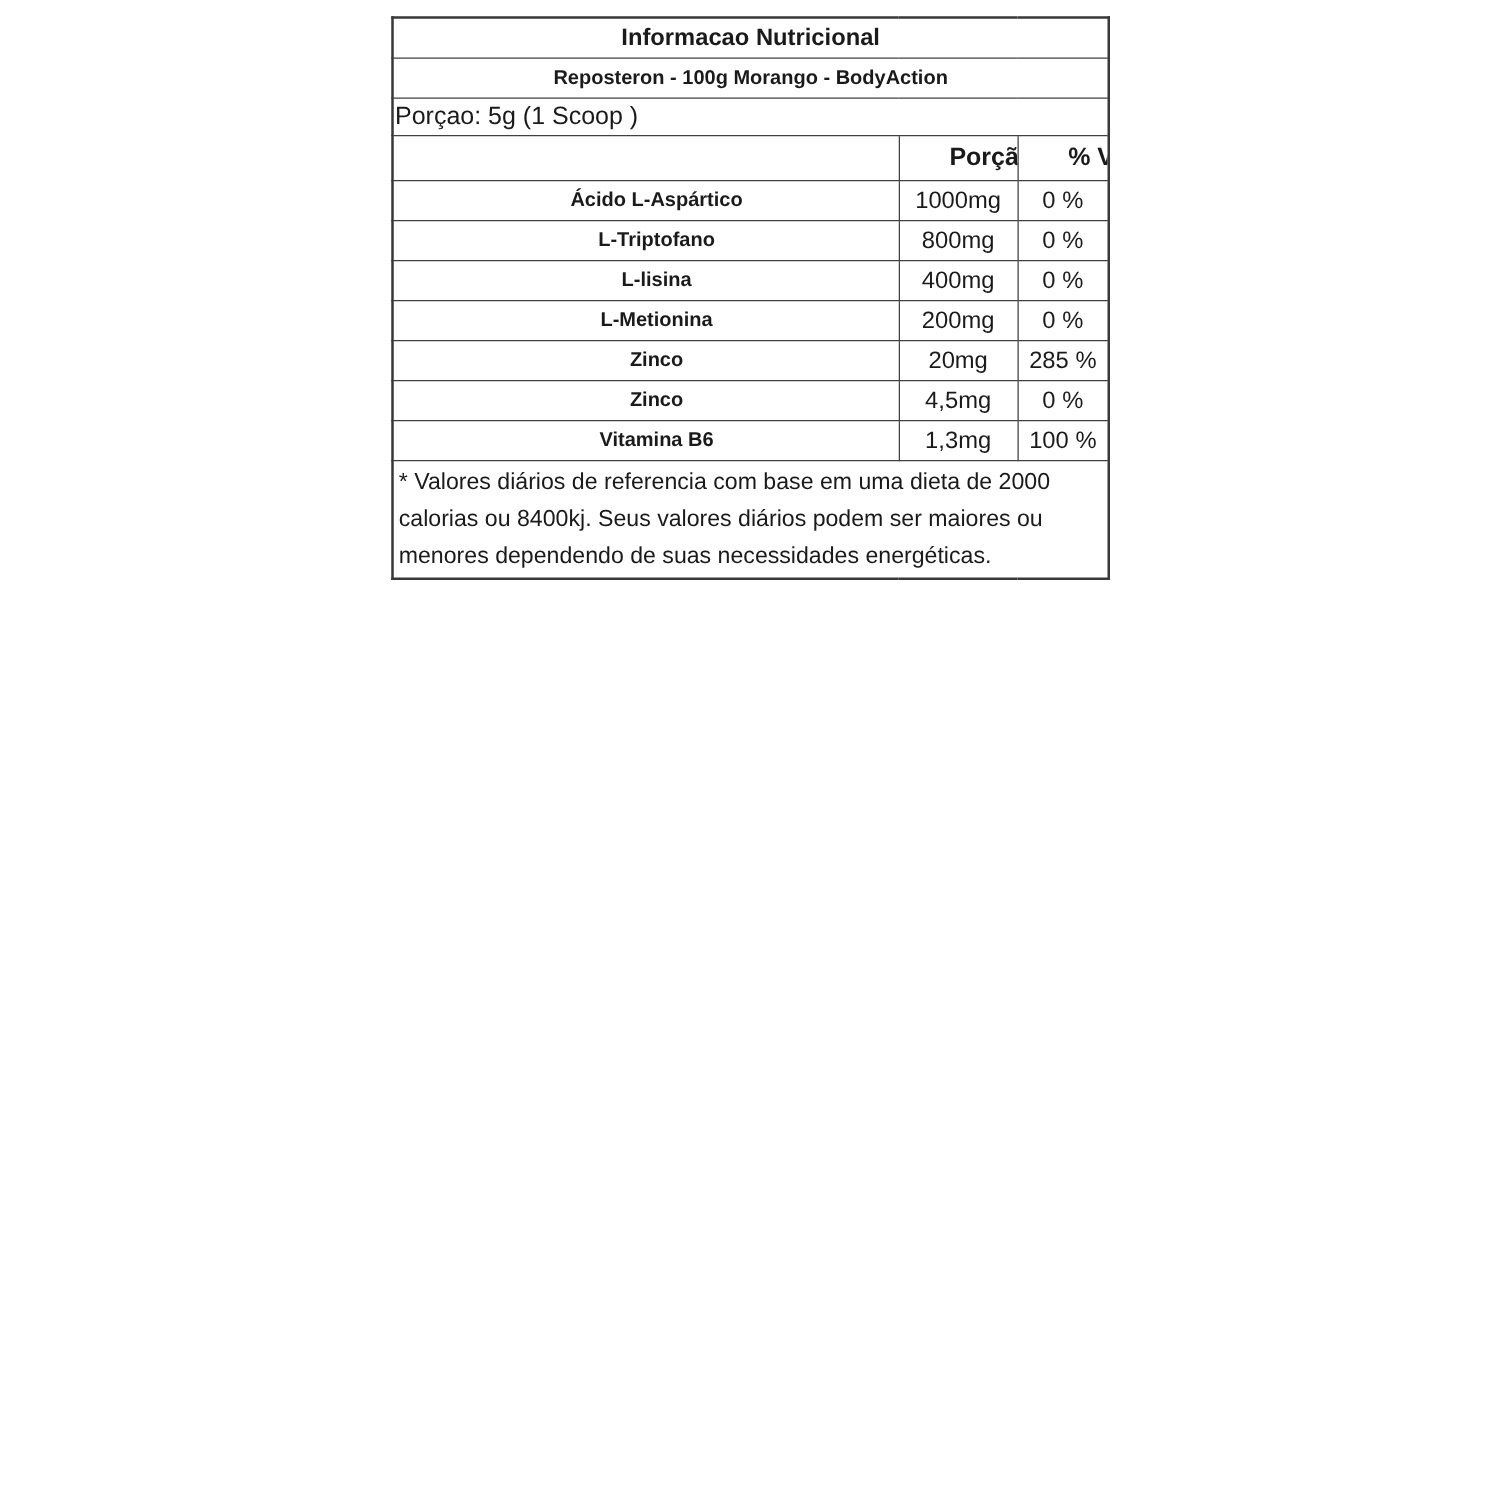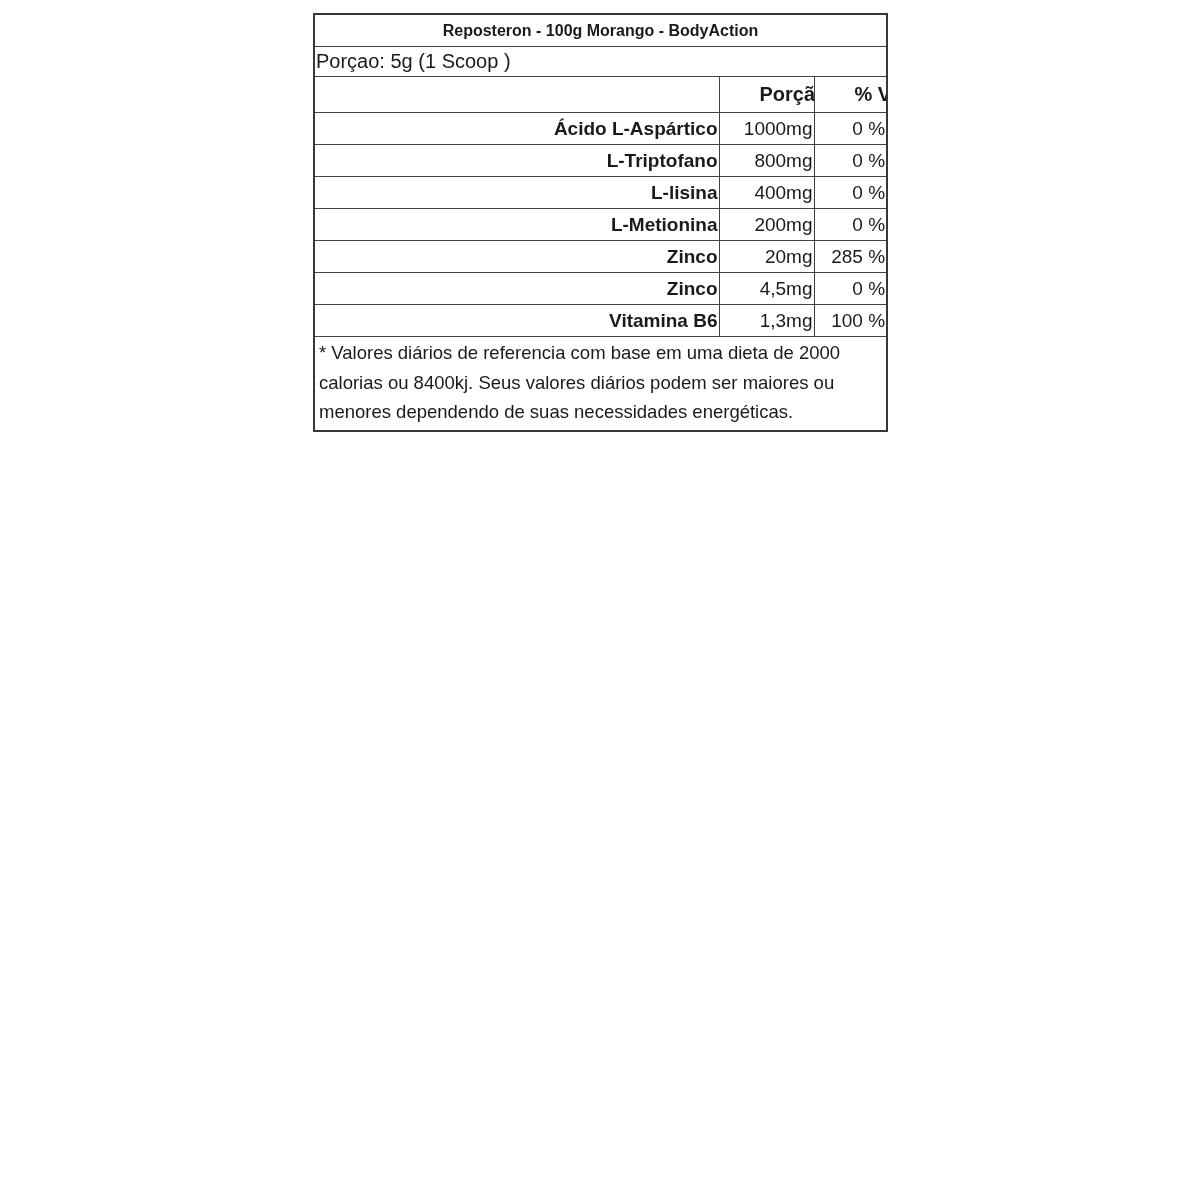--- a/index.html
+++ b/index.html
@@ -49,27 +49,27 @@
     height: 33px;
     text-align: center;
     font-weight: bold;
     font-size: 20px;
     padding-left: 40px;
   }
   .r-data td {
     height: 29px;
   }
   .r-data td.cell-label {
-    text-align: right;
+    text-align: center;
     font-weight: bold;
-    font-size: 19px;
+    font-size: 16px;
     padding-left: 18px;
   }
   .r-data td.cell-val {
-    text-align: right;
+    text-align: center;
     font-weight: normal;
     font-size: 19px;
   }
   .r-foot td {
     height: 89px;
     vertical-align: top;
     font-size: 18.5px;
     line-height: 29.5px;
     padding: 1px 5px 3px 4px;
     white-space: normal;
@@ -78,20 +78,23 @@
 </head>
 <body>
 
 <table class="nutri-table">
   <colgroup>
     <col style="width:405px">
     <col style="width:95px">
     <col style="width:73px">
   </colgroup>
   <tbody>
+    <tr class="r-title">
+      <td colspan="3">Informacao Nutricional</td>
+    </tr>
     <tr class="r-product">
       <td colspan="3">Reposteron - 100g Morango - BodyAction</td>
     </tr>
     <tr class="r-serving">
       <td colspan="3">Porçao: 5g (1 Scoop )</td>
     </tr>
     <tr class="r-header">
       <td></td>
       <td>Porção</td>
       <td>% VD*</td>

